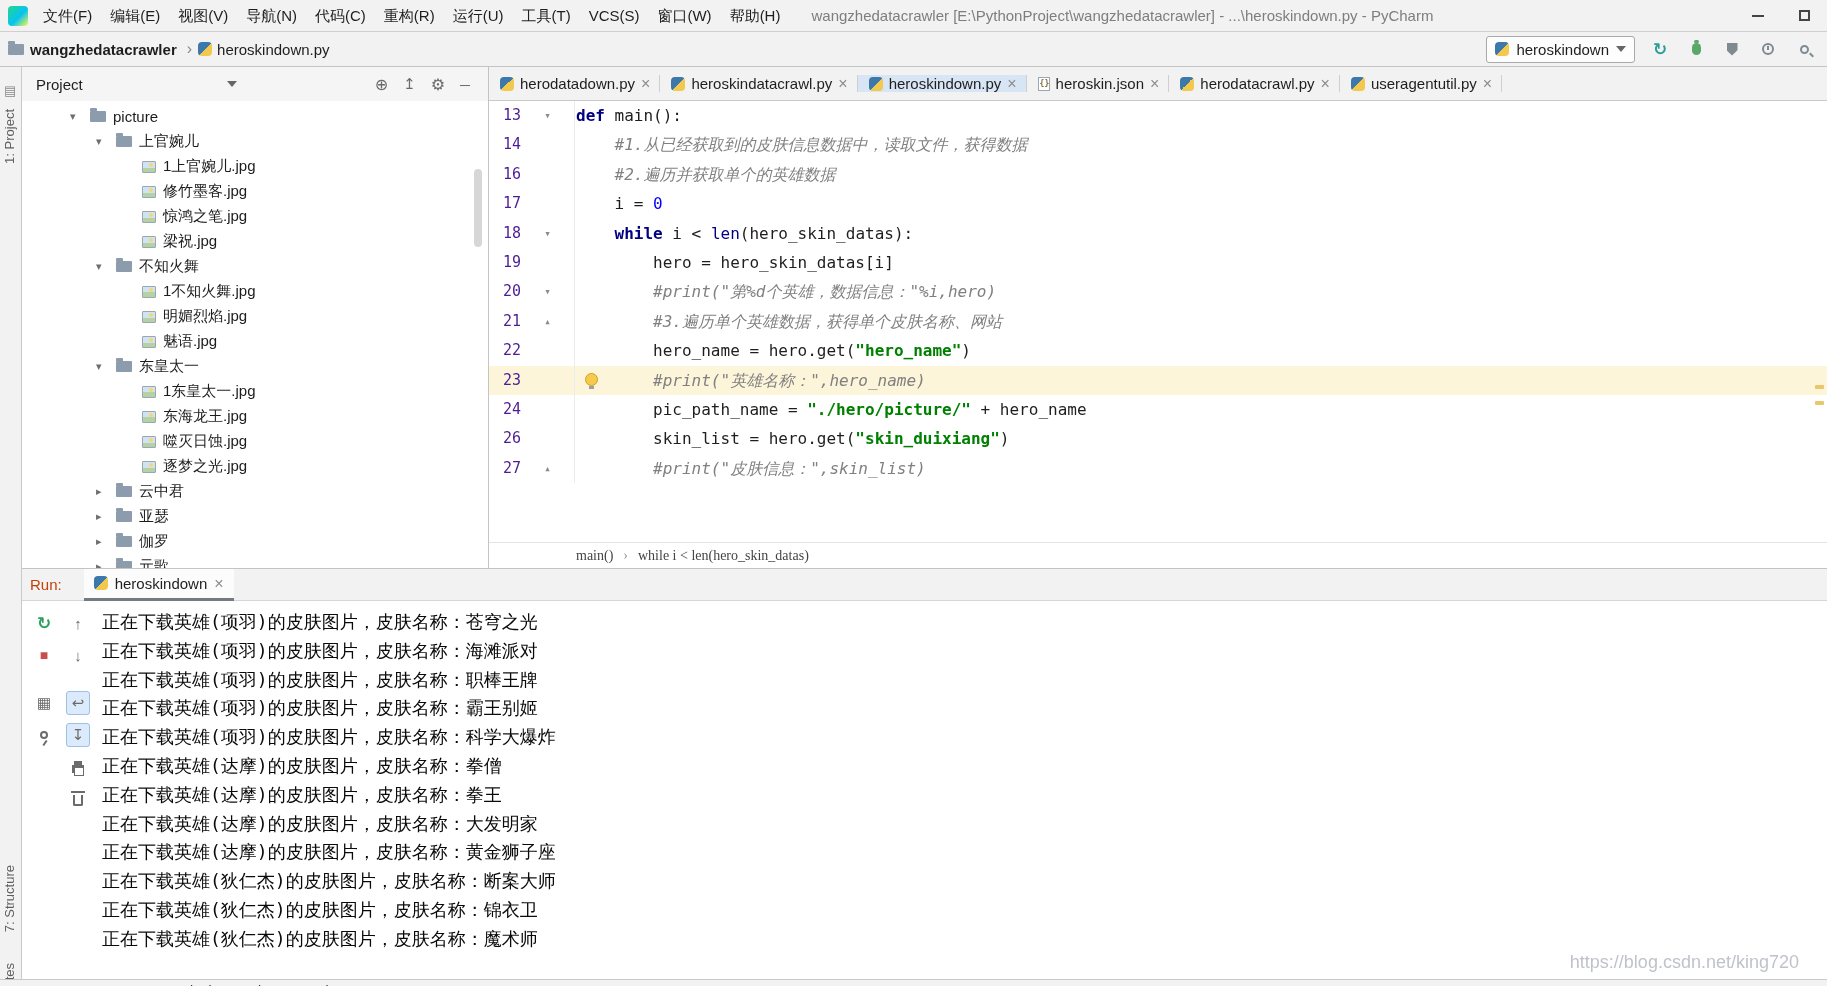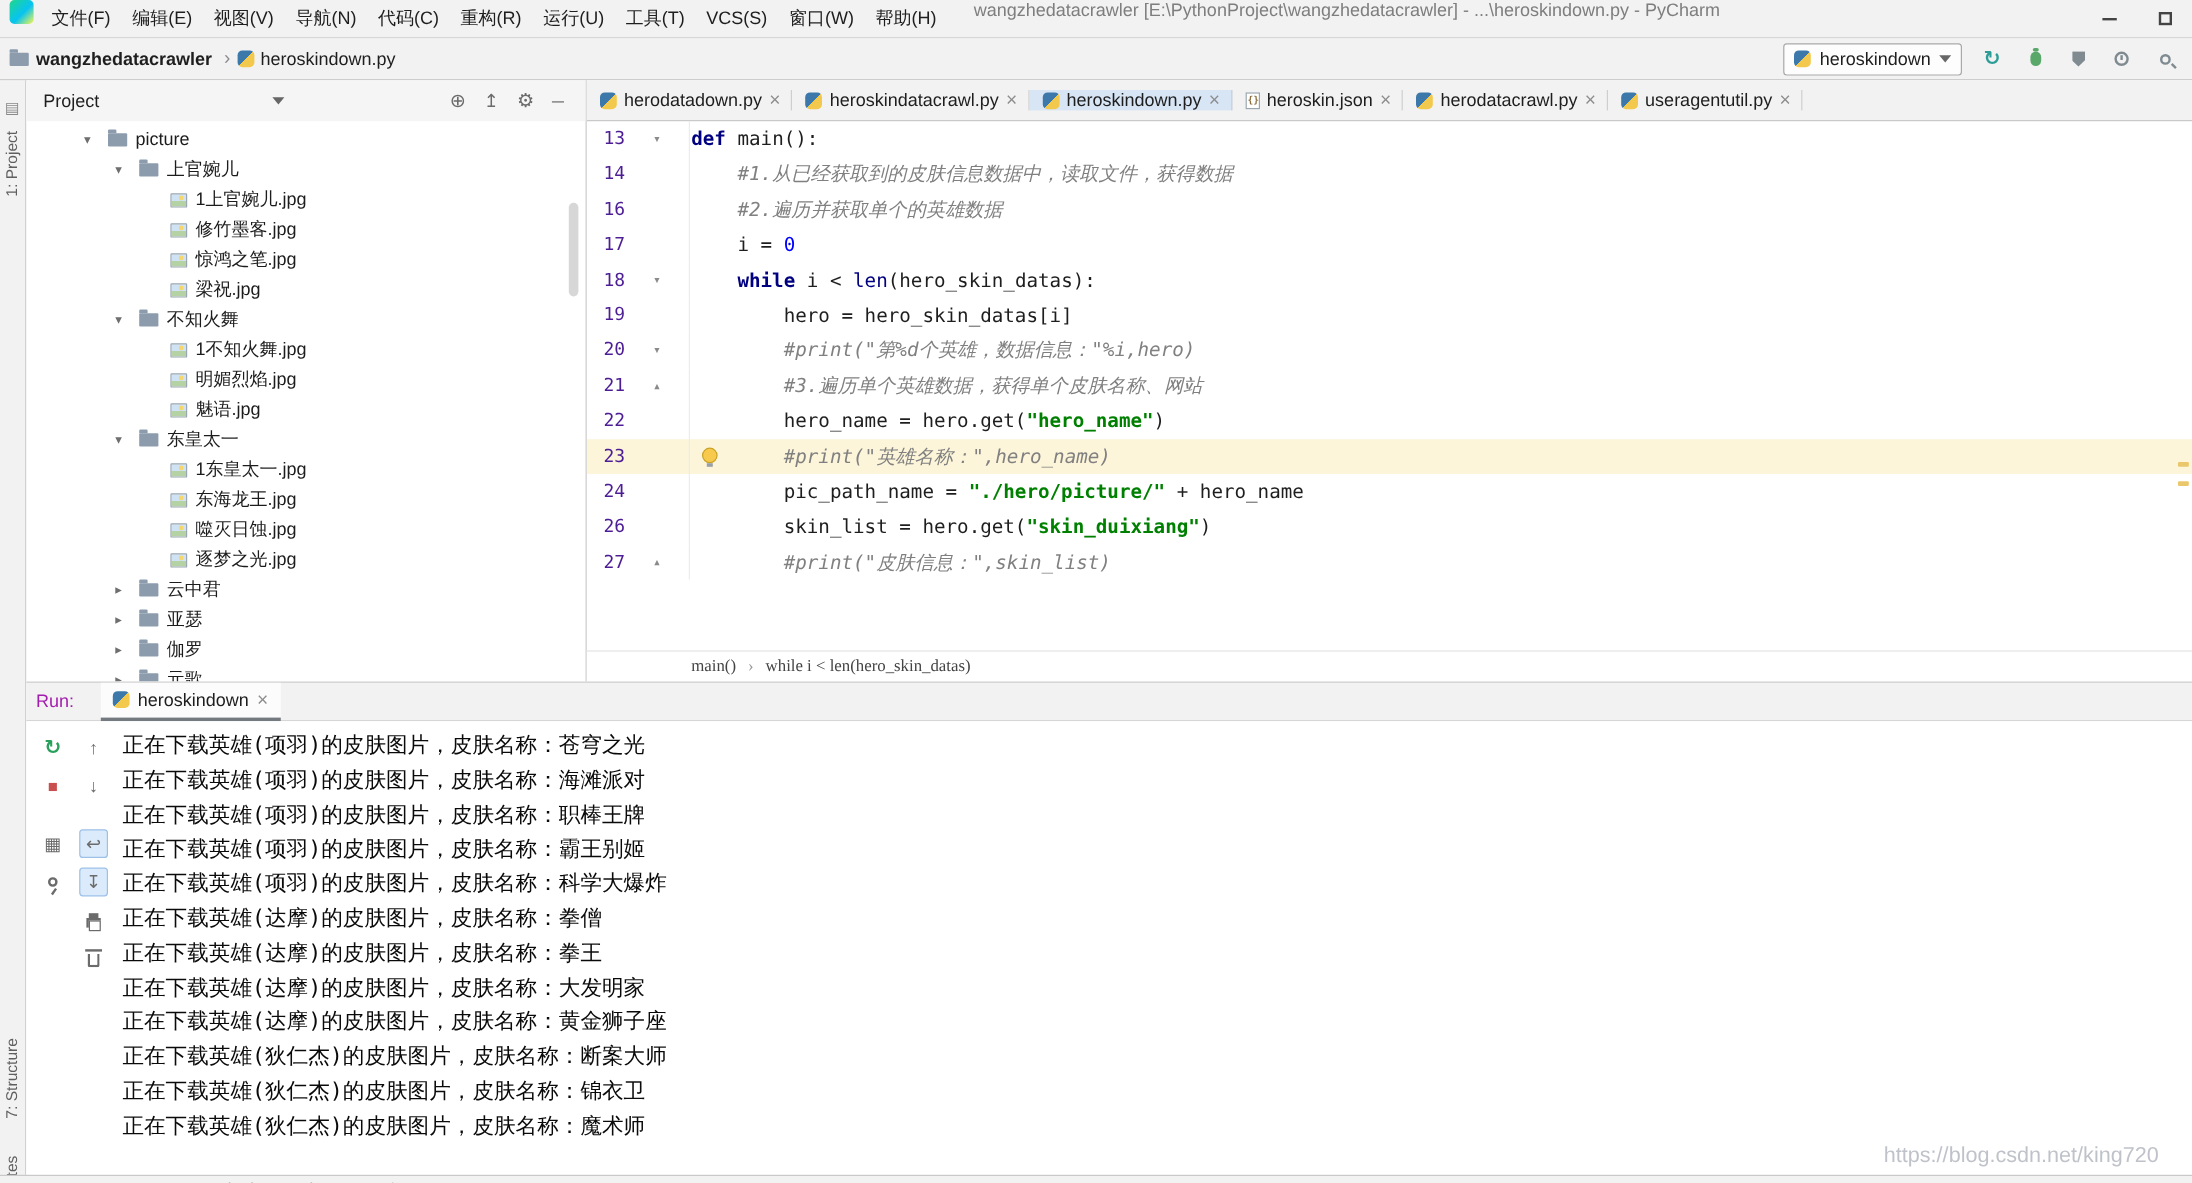--- a/index.html
+++ b/index.html
@@ -2,21 +2,21 @@
 <html><head>
 <meta charset="utf-8">
 <style>
   *{margin:0;padding:0;box-sizing:border-box;}
   html,body{background:#e9e9e9;}
   #app{position:relative;width:1827px;height:986px;background:#fff;overflow:hidden;
        font-family:"Liberation Sans","DejaVu Sans",sans-serif;font-size:15px;color:#1e1e1e;}
 
   
   #menubar{position:absolute;left:0;top:0;width:100%;height:32px;background:#f2f2f2;
-           border-bottom:1px solid #cfcfcf;display:flex;align-items:flex-start;padding-left:6px;}
+           border-bottom:1px solid #cfcfcf;display:flex;align-items:center;padding-left:6px;}
   .logo{width:20px;height:20px;border-radius:4px;margin:0 6px 0 2px;flex:none;
         background:linear-gradient(135deg,#21d789 0%,#07c3f2 55%,#fcf84a 100%);}
   #menu-items{display:flex;}
   .menu-item{padding:0 9px;line-height:31px;cursor:default;white-space:nowrap;}
   #win-title{color:#7e7e7e;margin-left:22px;white-space:nowrap;overflow:hidden;}
   #win-controls{margin-left:auto;display:flex;flex:none;}
   .win-btn{width:46px;height:31px;display:flex;align-items:center;justify-content:center;}
   .mini{width:12px;height:2px;background:#444;display:inline-block;}
   .maxi{width:11px;height:11px;border:2px solid #444;display:inline-block;}
 
@@ -124,21 +124,21 @@
   .bulb::after{content:"";position:absolute;left:3px;bottom:-4px;width:5px;height:3px;background:#9aa0a6;}
   #crumbs{position:absolute;left:0;top:475px;right:0;height:26px;border-top:1px solid #e3e3e3;
           display:flex;align-items:center;padding-left:85px;color:#444;font-size:14px;background:#fff;font-family:Liberation Serif, serif;}
   .crumb{padding:0 2px;}
   .crumb-sep{color:#999;padding:0 8px;}
   .stripe-mark{position:absolute;right:3px;width:9px;height:4px;background:#eac76b;border-radius:1px;}
 
   
   #run-panel{position:absolute;left:22px;top:568px;right:0;height:411px;background:#fff;border-top:1px solid #c4c4c4;}
   #run-header{height:32px;background:#f2f2f2;border-bottom:1px solid #d6d6d6;display:flex;align-items:center;padding-left:8px;}
-  #run-label{color:#a21caf;margin-right:22px;}
+  #run-label{color:#c2410c;margin-right:22px;}
   #run-tab{display:flex;align-items:center;gap:7px;height:32px;padding:0 10px;background:#fcfcfc;
            border-bottom:3px solid #747a80;}
   #run-body{position:absolute;left:0;top:32px;right:0;bottom:0;background:#fff;overflow:hidden;}
   .rcol{position:absolute;top:10px;display:flex;flex-direction:column;gap:8px;}
   #rcol-a{left:10px;}
   #rcol-b{left:44px;}
   .rbtn{width:24px;height:24px;display:flex;align-items:center;justify-content:center;border-radius:3px;}
   .rbtn.sel{background:#dcebfb;border:1px solid #9cc0e8;}
   .rspacer{height:8px;}
   #console-out{padding:7px 0 0 80px;font-family:"DejaVu Sans Mono","Liberation Mono",monospace;font-size:18px;color:#0a0a0a;}

